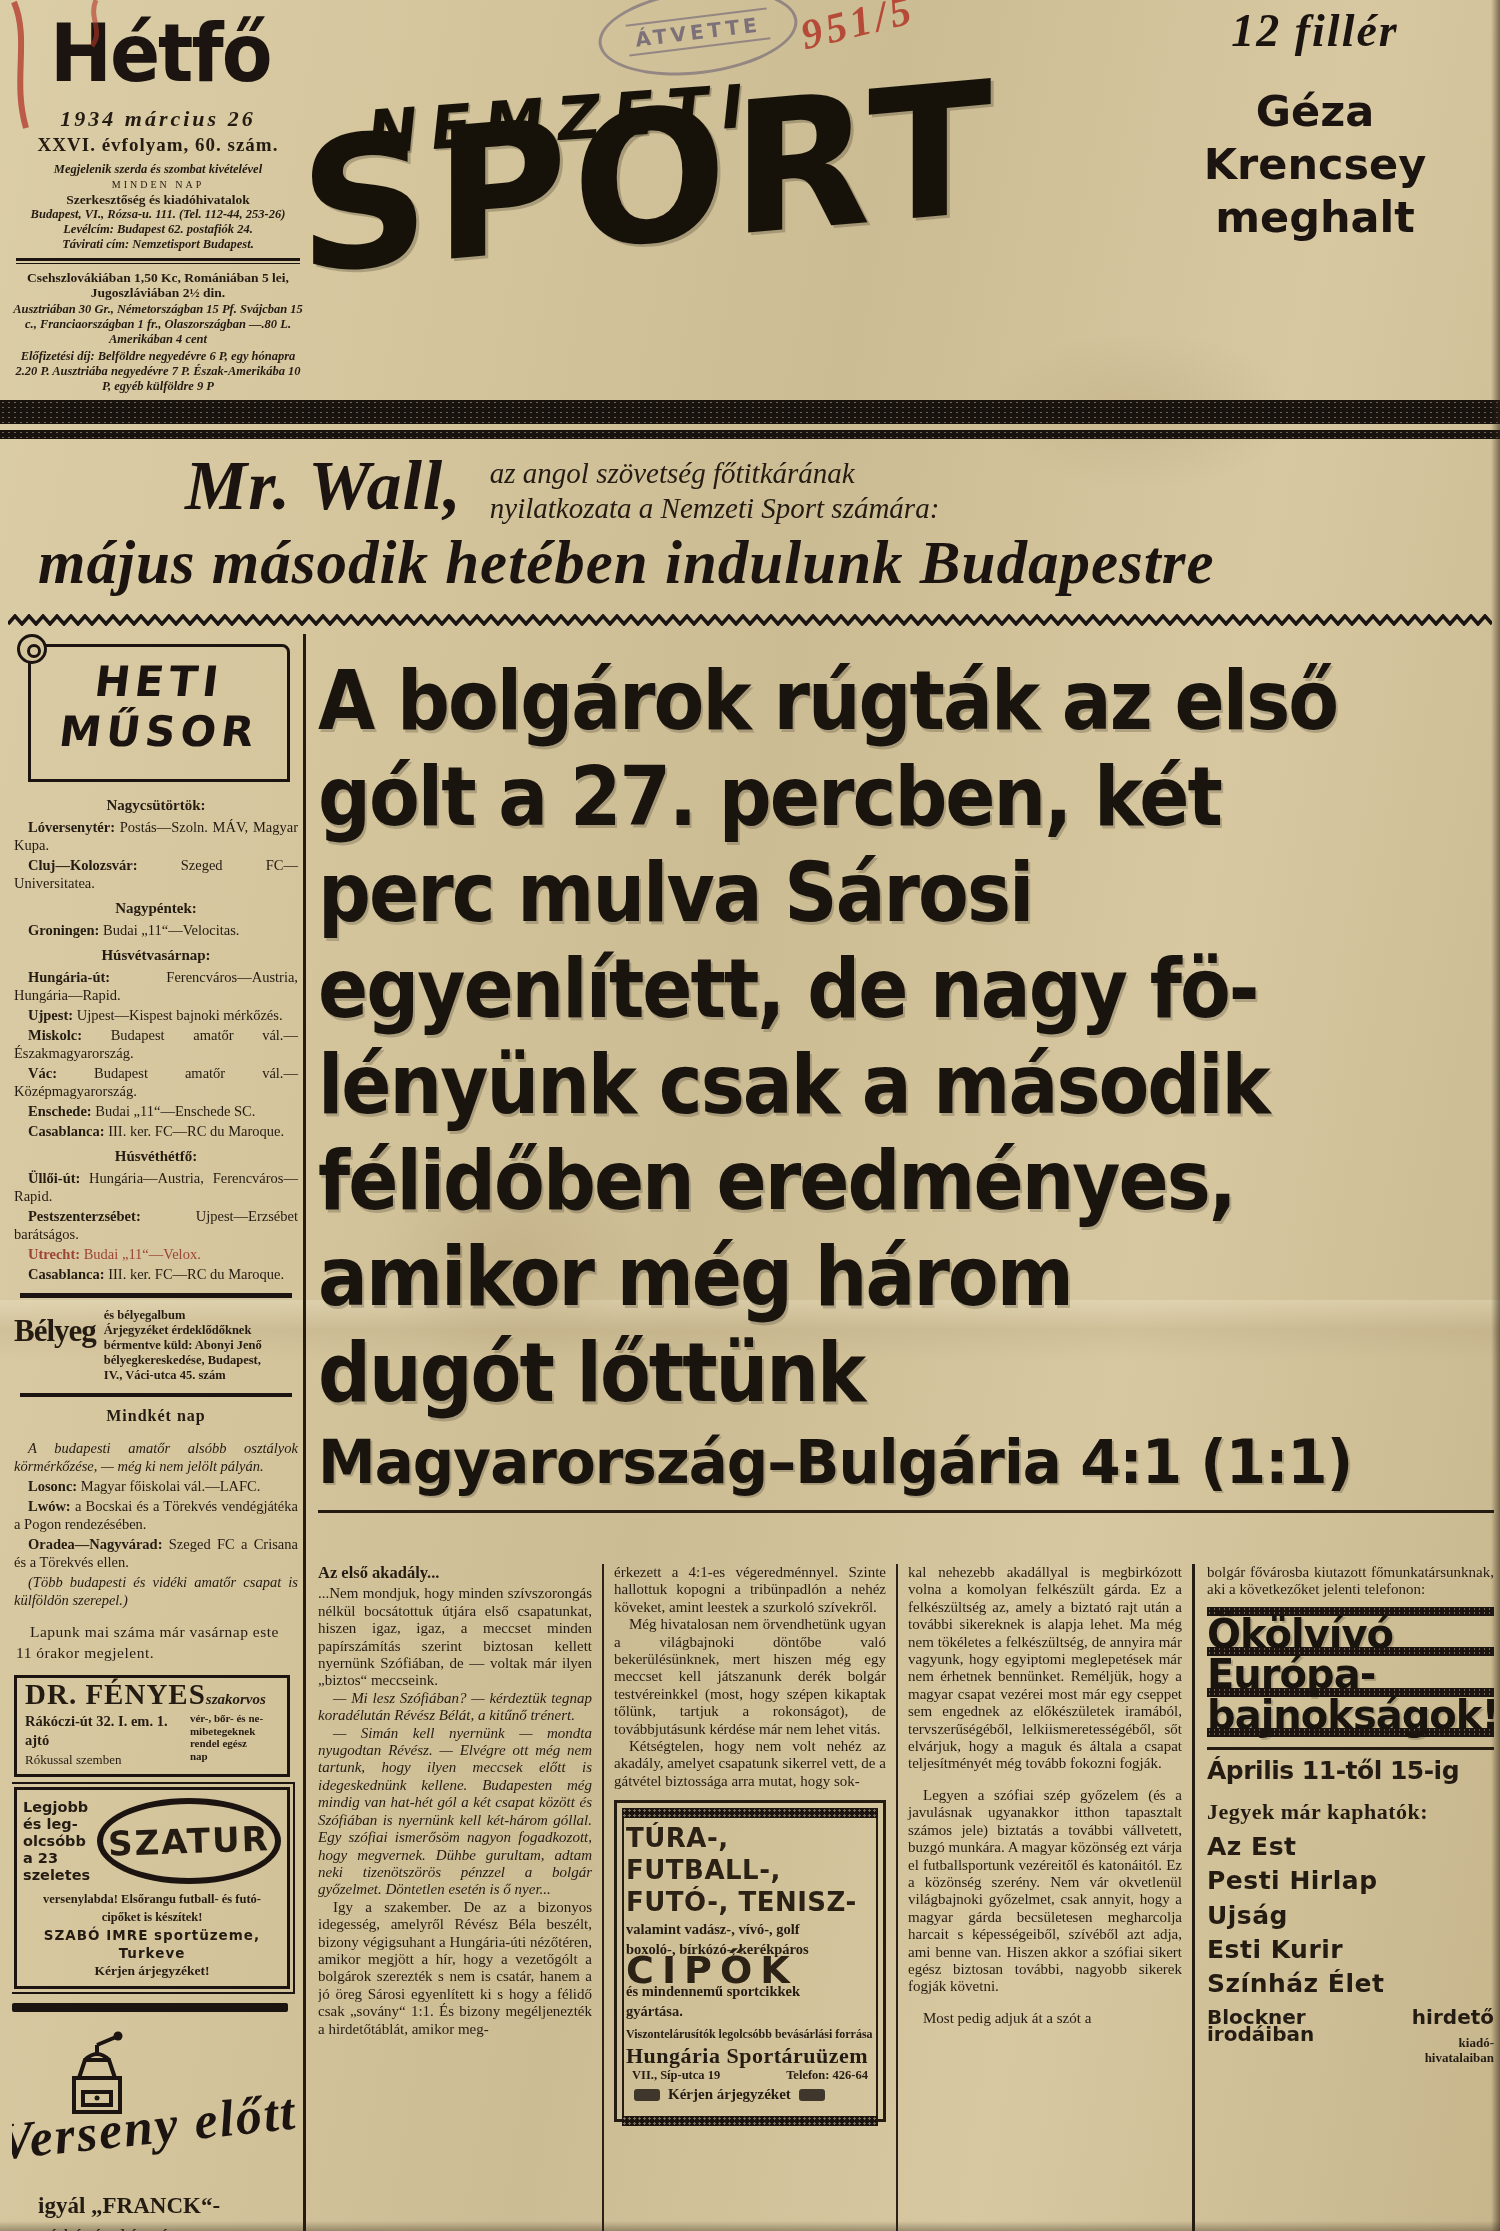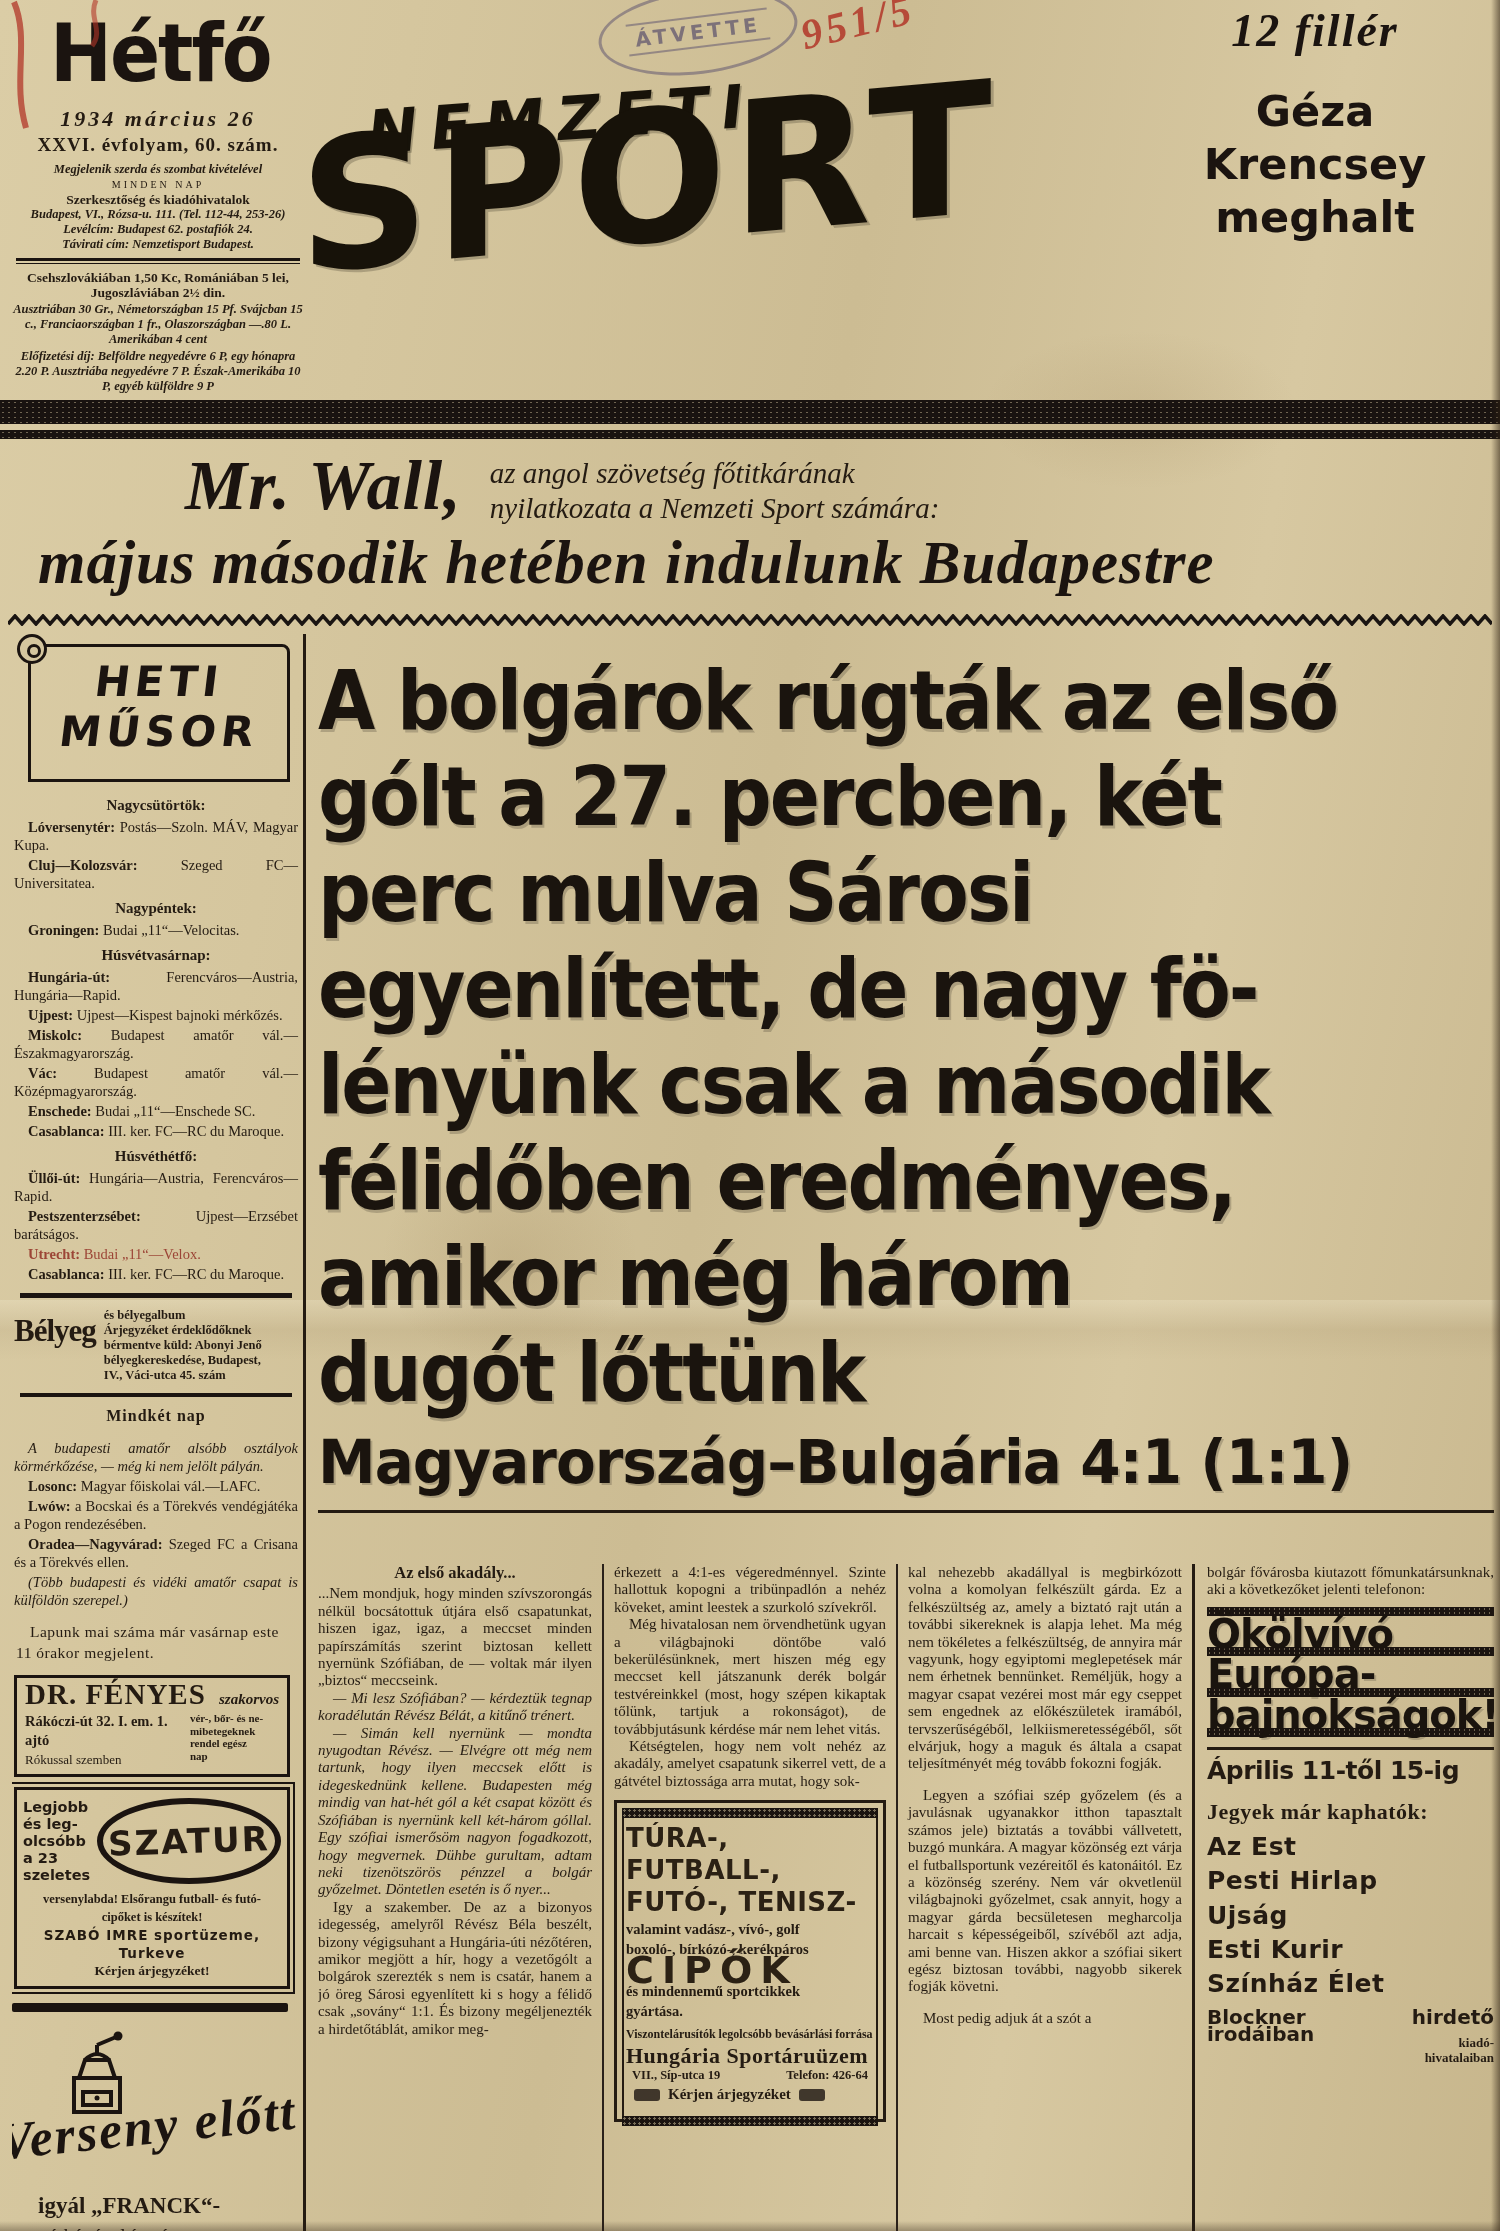--- a/index.html
+++ b/index.html
@@ -78,21 +78,21 @@
   .s-p b{font-weight:bold}
   .faded{color:#9c4536}
   .ital{font-style:italic}
   .sb-div{height:4.5px;background:#1b1410;margin:10px 8px}
   .belyeg{display:flex;margin:2px 2px 0 2px}
   .belyeg-t{font-weight:bold;font-size:31px;padding:14px 8px 0 0;letter-spacing:-1px}
   .belyeg-l{font-size:12.5px;line-height:15px;font-weight:bold}
   .mindket{text-align:center;font-weight:bold;font-size:16px;letter-spacing:1px;margin-top:2px}
   .sb-note{margin:12px 4px 0 4px;font-size:15.5px;line-height:21px;letter-spacing:.5px;text-indent:14px}
   .fenyes{margin:12px 10px 0 2px;border:3px solid #1b1410;padding:7px 8px 5px}
-  .fenyes-row1{display:flex;align-items:baseline;justify-content:space-between}
+  .fenyes-row1{display:flex;align-items:baseline;justify-content:flex-start}
   .fenyes-t{font-weight:bold;font-size:29px;letter-spacing:1px}
   .fenyes-sx{font-weight:bold;font-style:italic;font-size:15px}
   .fenyes-row2{display:flex;justify-content:space-between;margin-top:4px}
   .fenyes-addr{font-weight:bold;font-size:14.5px;line-height:19px}
   .fenyes-addr .a2{font-weight:normal;font-size:13px}
   .fenyes-note{font-size:11px;line-height:12.5px;font-weight:bold;text-align:left;width:92px}
   .szatur{margin:10px 10px 0 2px;border:3px solid #1b1410;outline:2px solid #1b1410;outline-offset:3px;padding:8px 6px 6px}
   .szatur-top{display:flex;align-items:center}
   .szatur-left{width:74px;font-family:"DejaVu Sans",sans-serif;font-weight:bold;font-size:14.5px;line-height:17px}
   .szatur-oval{flex:1;height:86px;border:6px solid #1b1410;border-radius:50%;display:flex;align-items:center;justify-content:center}
@@ -120,21 +120,21 @@
     transform:scaleY(1.1);transform-origin:left top;color:#1a140e;text-shadow:2px 2px 0 rgba(26,20,14,.2)}
   .score{margin-top:10px;font-family:"DejaVu Sans",sans-serif;font-weight:900;font-size:58px;letter-spacing:-1px;
     transform:scaleY(1.05);transform-origin:left top;color:#1a140e;text-shadow:2px 2px 0 rgba(26,20,14,.2)}
   .main-hr{height:3px;background:#241b12;margin-top:16px}
   .cols{position:absolute;left:0;top:930px;width:1176px;height:667px;display:flex;font-size:15px;line-height:17.4px;text-align:justify}
   .bodycol{overflow:hidden;height:667px}
   .c1{width:284px;padding-right:10px}
   .c2{width:294px;padding:0 10px;border-left:2px solid #2a211a}
   .c3{width:296px;padding:0 10px;border-left:2px solid #2a211a}
   .c4{width:302px;padding-left:12px;border-left:3px solid #241b12}
-  .col-head{text-align:center;font-weight:bold;font-size:16.5px;margin-bottom:4px}
+  .col-head{text-align:left;font-weight:bold;font-size:16.5px;margin-bottom:4px}
   .bp{text-indent:15px;margin:0}
   .noind{text-indent:0}
   .sp{margin-top:14px}
 
   
   .tura{margin-top:10px;border:3px solid #241b12;padding:5px;height:322px}
   .spk{height:10px;background:#1b1410;background-image:radial-gradient(rgba(214,199,158,.5) 1.2px,transparent 1.3px);background-size:5px 5px}
   .tura-in{border-left:2px solid #241b12;border-right:2px solid #241b12;padding:4px 2px;text-align:left;height:298px}
   .smudged{color:#2b2114;text-shadow:1px 1px 0 rgba(213,198,158,.55),-1px 0 0 rgba(213,198,158,.4)}
   .tura-t{font-family:"DejaVu Sans",sans-serif;font-weight:900;font-size:26px;letter-spacing:.5px;line-height:32px}

